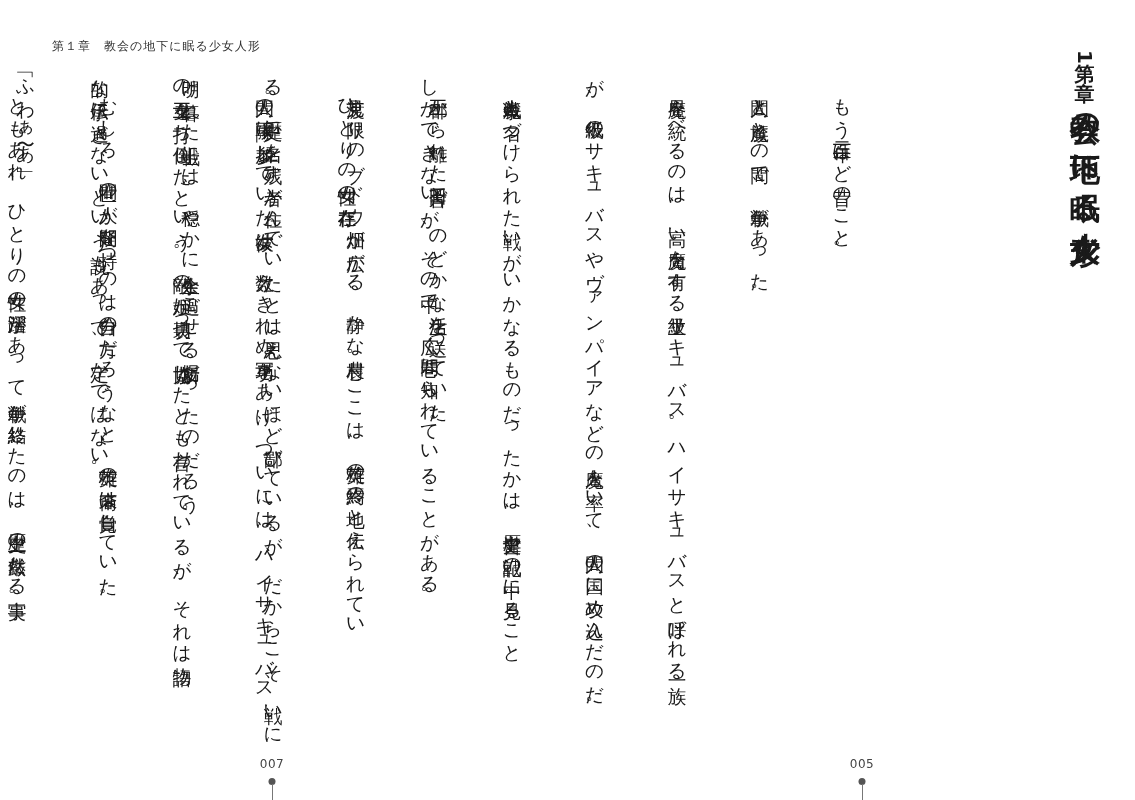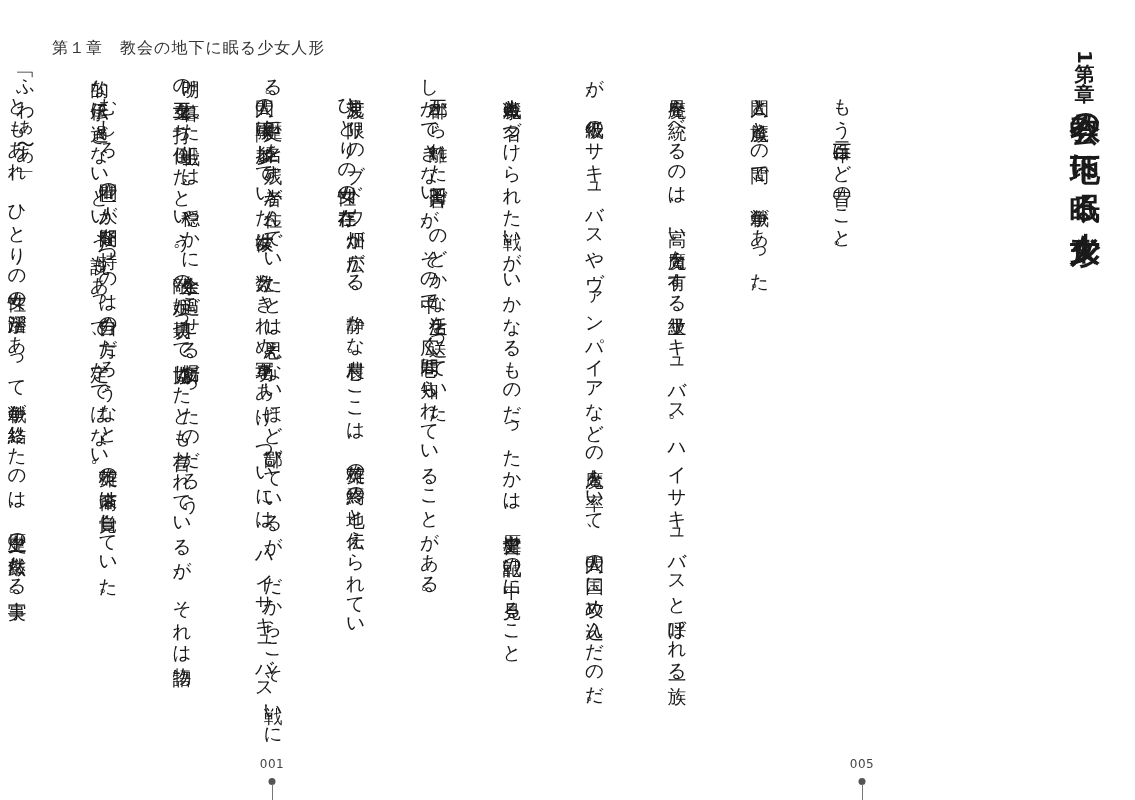--- a/index.html
+++ b/index.html
@@ -7,21 +7,21 @@
     width: 1135px; height: 800px; position: relative; overflow: hidden;
     background: #ffffff; color: #1a1a1a;
     font-family: "DejaVu Serif", "Liberation Serif", serif;
   }
   .page { position: absolute; top: 0; height: 800px; }
   .page-left { left: 0; width: 567px; }
   .page-right { left: 567px; width: 568px; }
 
   .running-head {
     position: absolute; left: 52px; top: 38px;
-    font-size: 16px; letter-spacing: 1px; color: #333;
+    font-size: 12px; letter-spacing: 1px; color: #333;
     font-family: "DejaVu Serif", serif;
   }
 
   .body-text {
     position: absolute;
     writing-mode: vertical-rl;
     font-size: 18.6px;
     line-height: 27.5px;
     letter-spacing: 0.5px;
     white-space: pre;
@@ -74,21 +74,21 @@
     
     
     
     
     
     
     
     
   </div>
 
-  <div class="folio" style="left:272px;">001</div>
+  <div class="folio" style="left:272px;">007</div>
   <div class="folio-dot" style="left:272px;"></div>
   <div class="folio-line" style="left:272px;"></div>
 </div>
 
 <div class="page page-right">
   <div class="chapter-title">
     <span class="num">第1章</span><span class="sep"></span><span class="name">教会の地下に眠る少女人形</span>
   </div>
 
   <div class="body-text">

